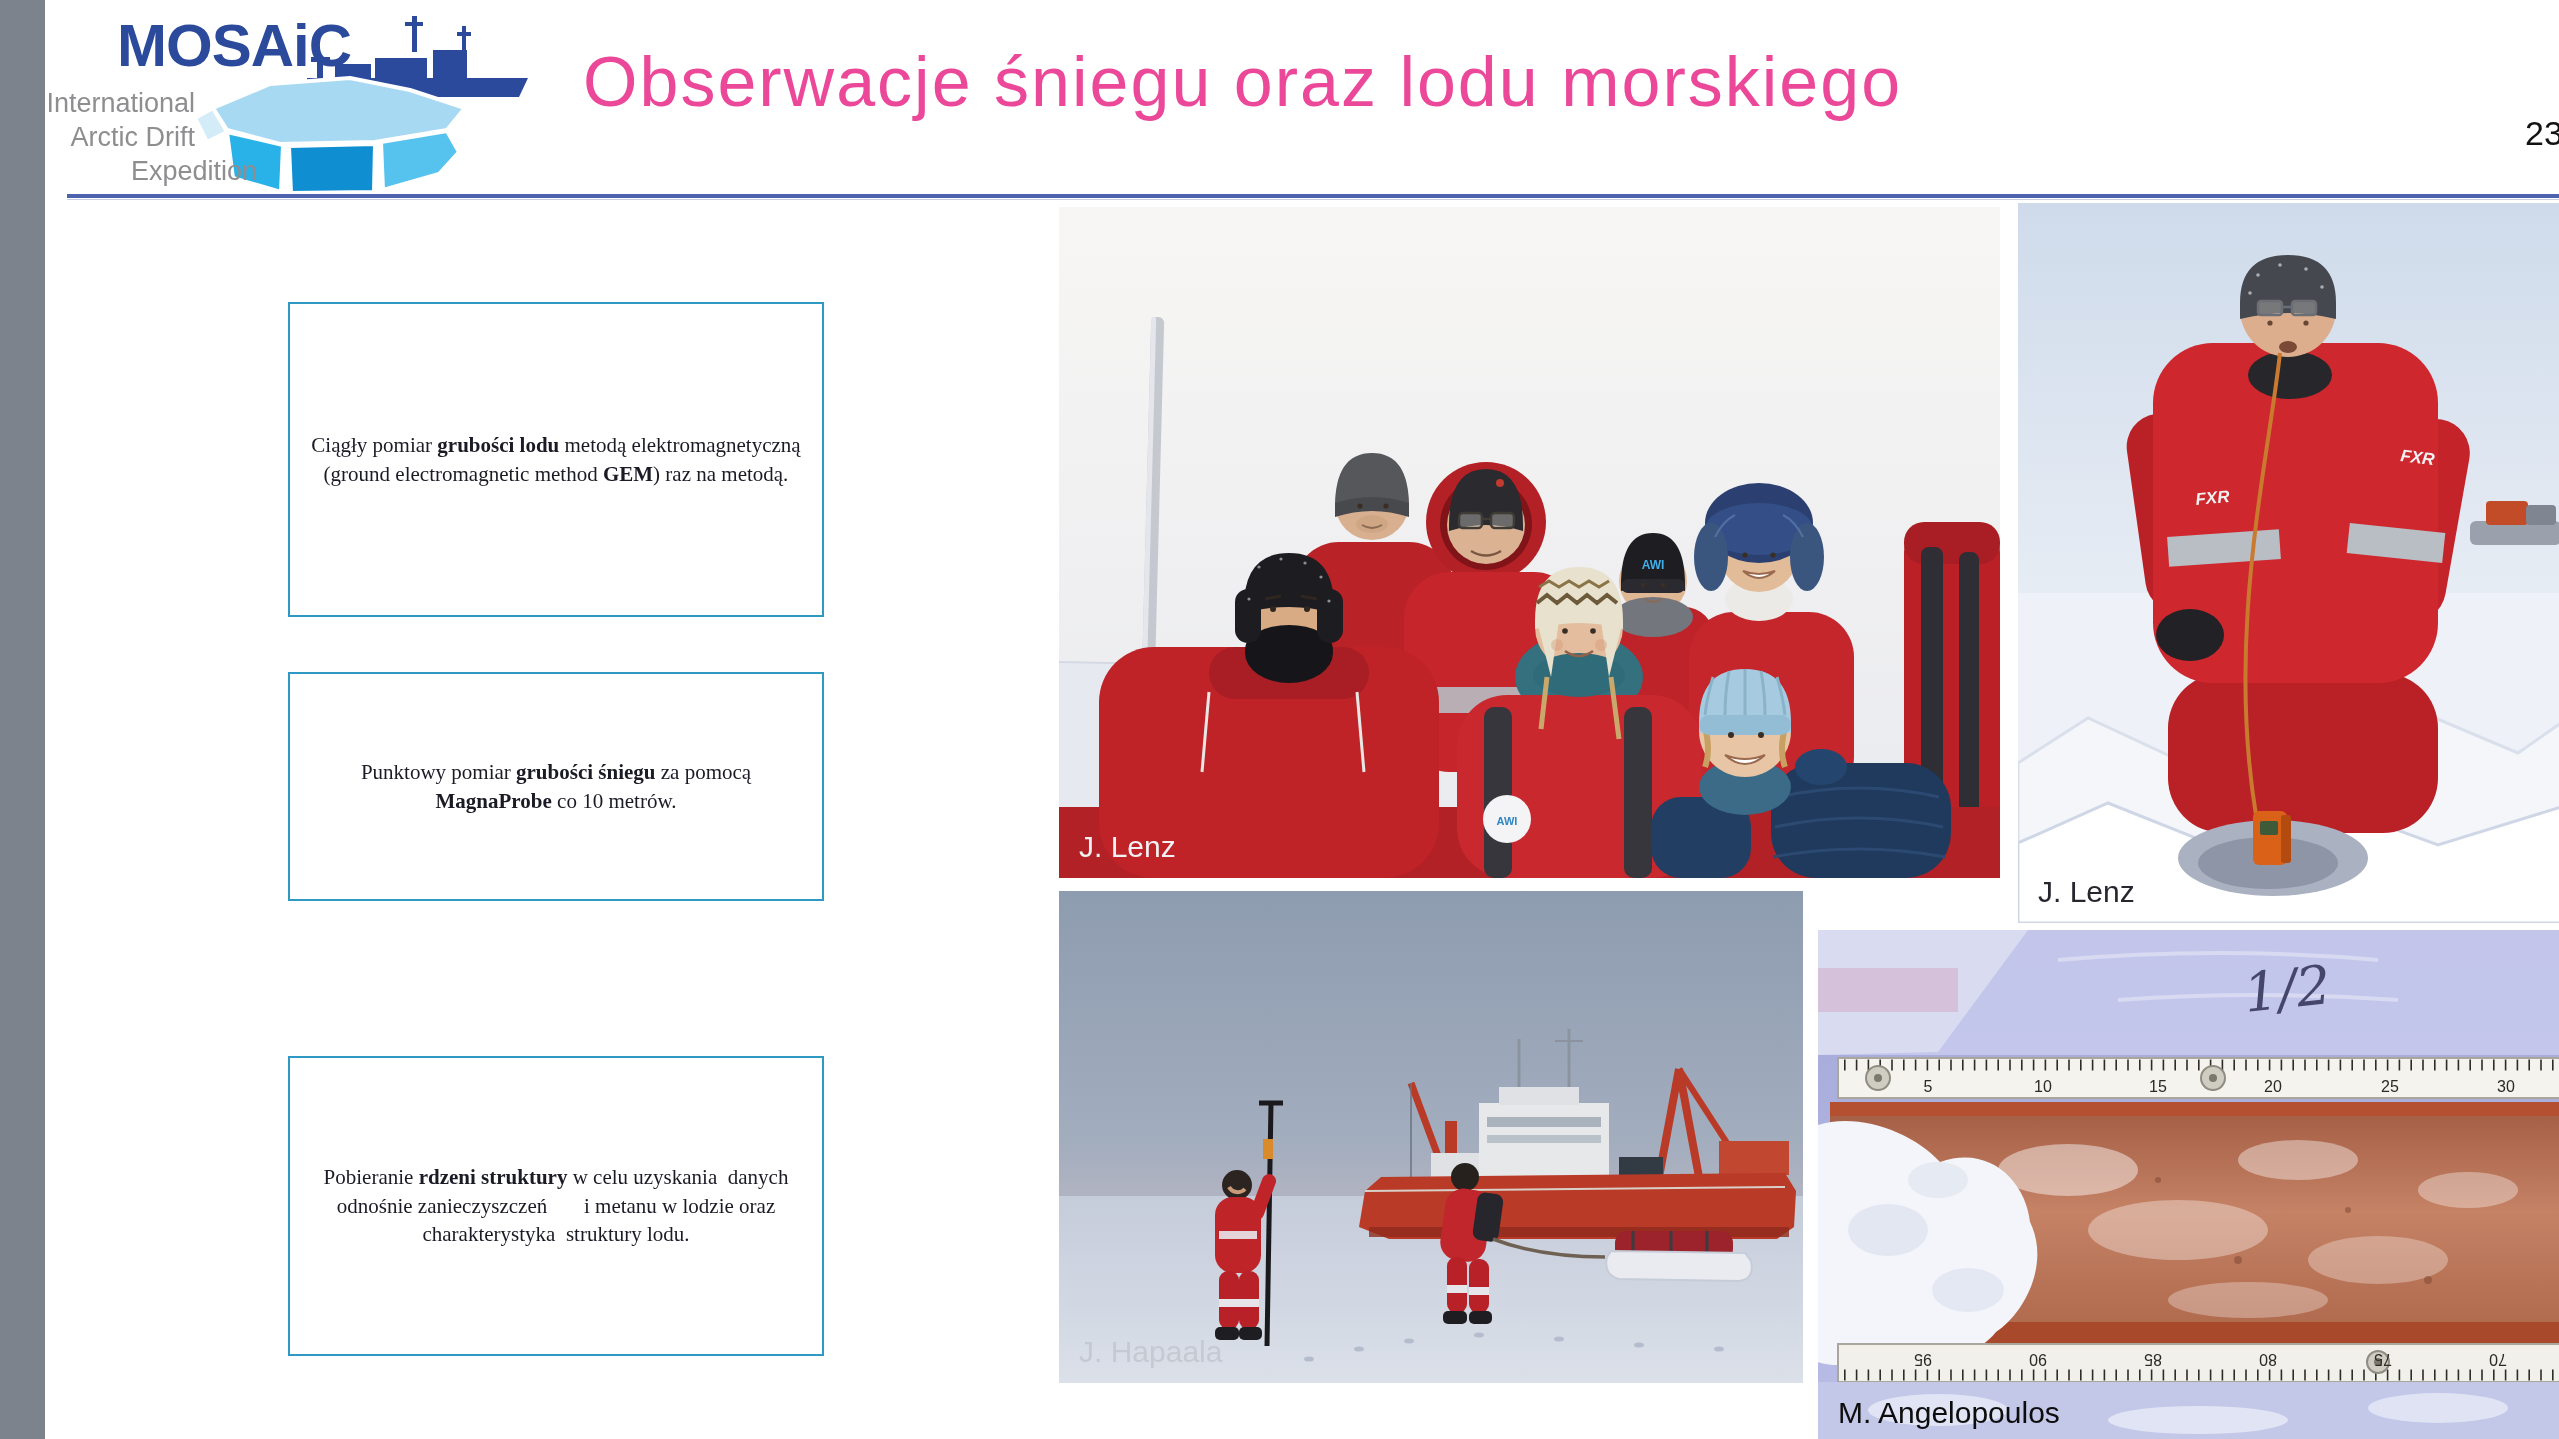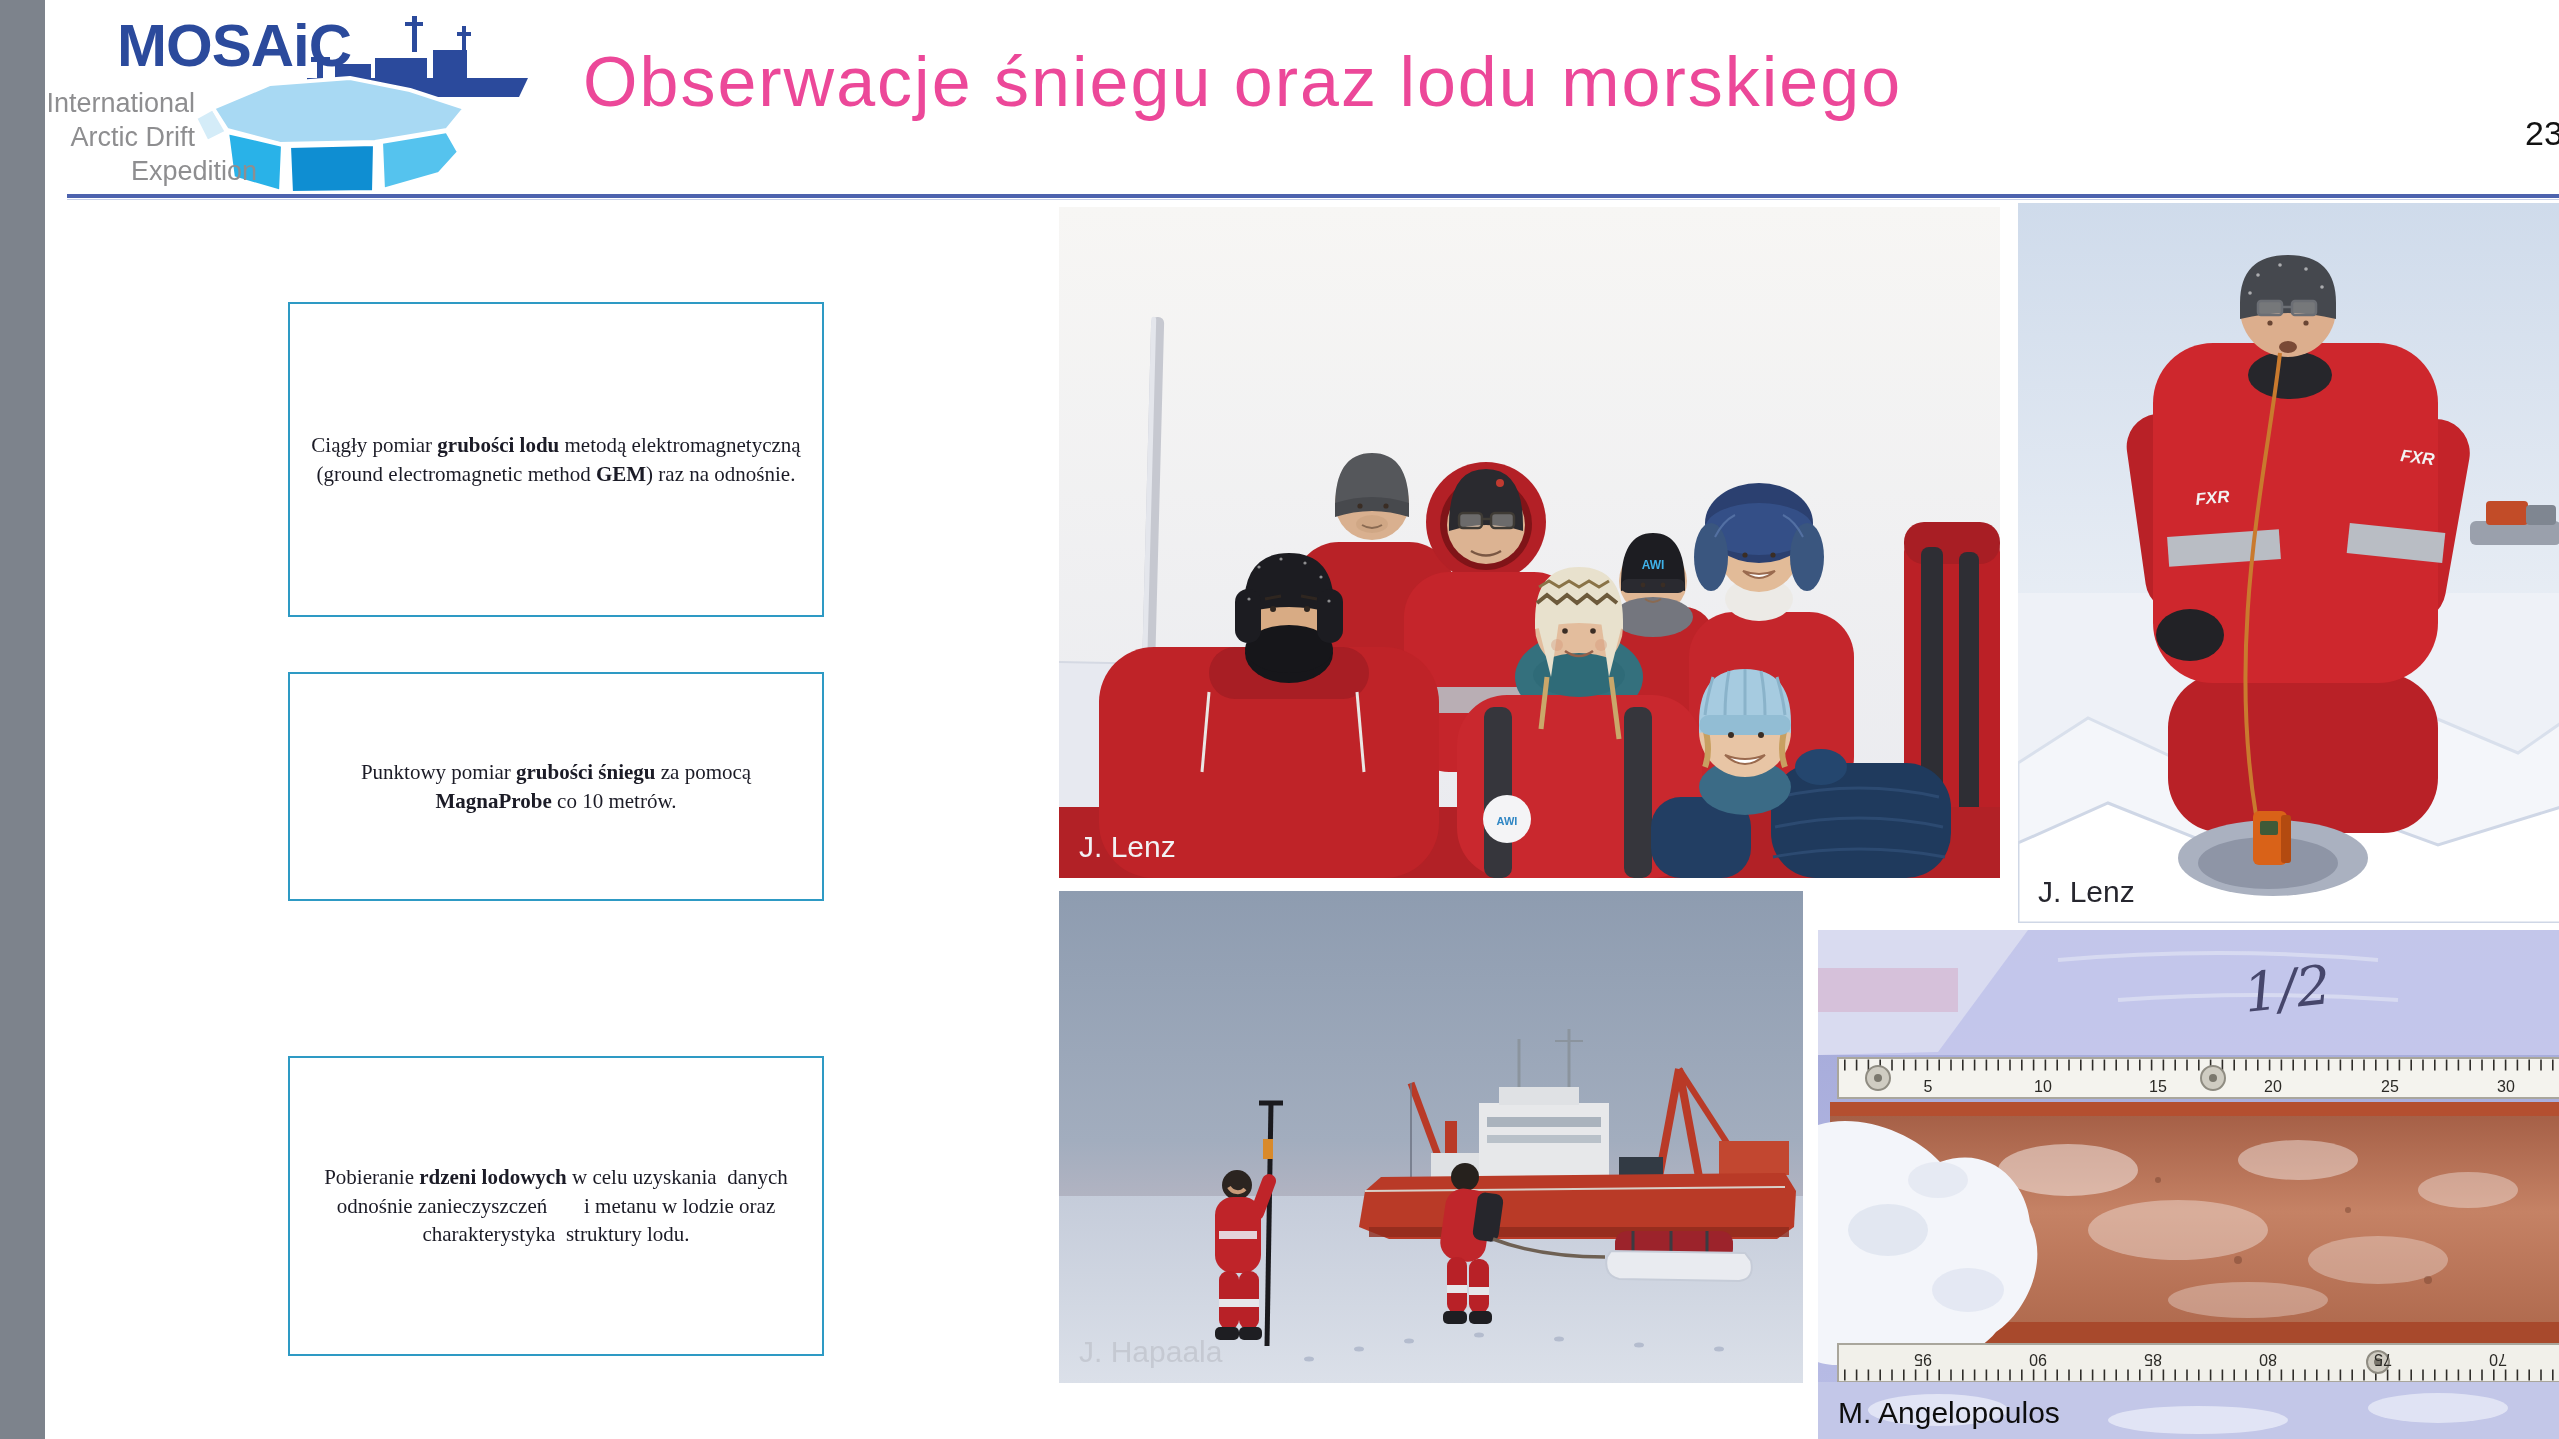--- a/index.html
+++ b/index.html
@@ -79,27 +79,27 @@
       <text x="212" y="180">Expedition</text>
     </g>
   </svg>
 
   <div class="page-title">Obserwacje śniegu oraz lodu morskiego</div>
   <div class="page-number">23</div>
   <div class="hdr-rule"></div>
   <div class="hdr-rule-light"></div>
 
   <div class="info-box" id="box1">
-    <p><span>Ciągły pomiar </span><b>grubości lodu</b><span> metodą elektromagnetyczną (ground electromagnetic method </span><b>GEM</b><span>) raz na odnośnie.</span></p>
+    <p><span>Ciągły pomiar </span><b>grubości lodu</b><span> metodą elektromagnetyczną (ground electromagnetic method </span><b>GEM</b><span>) raz na metodą.</span></p>
   </div>
   <div class="info-box" id="box2">
     <p><span>Punktowy pomiar </span><b>grubości śniegu</b><span> za pomocą </span><b>MagnaProbe</b><span> co 10 metrów.</span></p>
   </div>
   <div class="info-box" id="box3">
-    <p><span>Pobieranie </span><b>rdzeni lodowych</b><span> w celu uzyskania &nbsp;danych odnośnie zanieczyszczeń &nbsp;&nbsp;&nbsp;&nbsp;&nbsp; i metanu w lodzie oraz charakterystyka &nbsp;struktury lodu.</span></p>
+    <p><span>Pobieranie </span><b>rdzeni struktury</b><span> w celu uzyskania &nbsp;danych odnośnie zanieczyszczeń &nbsp;&nbsp;&nbsp;&nbsp;&nbsp; i metanu w lodzie oraz charakterystyka &nbsp;struktury lodu.</span></p>
   </div>
 
   <div class="photo" id="photo-group">
     <svg viewBox="0 0 941 671" width="941" height="671">
       <defs>
         <linearGradient id="gsky" x1="0" y1="0" x2="0" y2="1">
           <stop offset="0" stop-color="#f7f6f4"></stop>
             <stop offset="1" stop-color="#e9eaef"></stop>
         </linearGradient>
       </defs>

